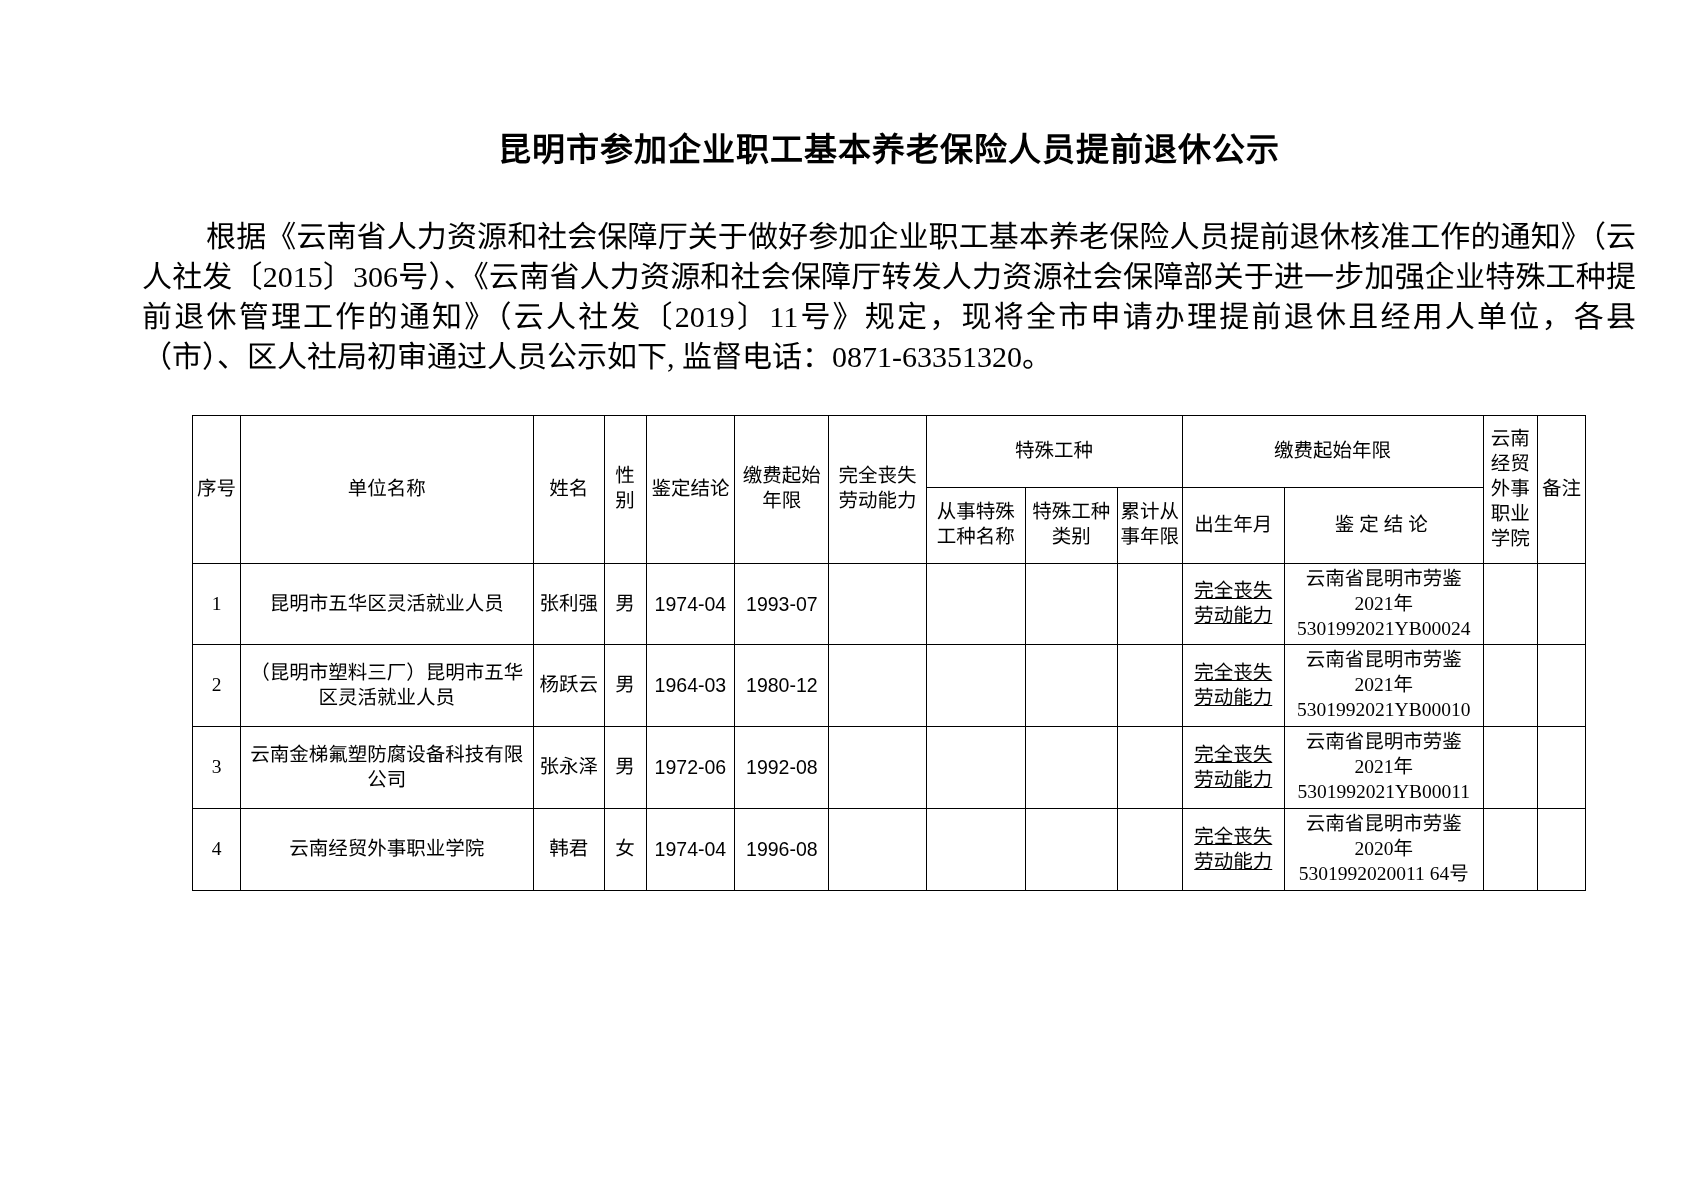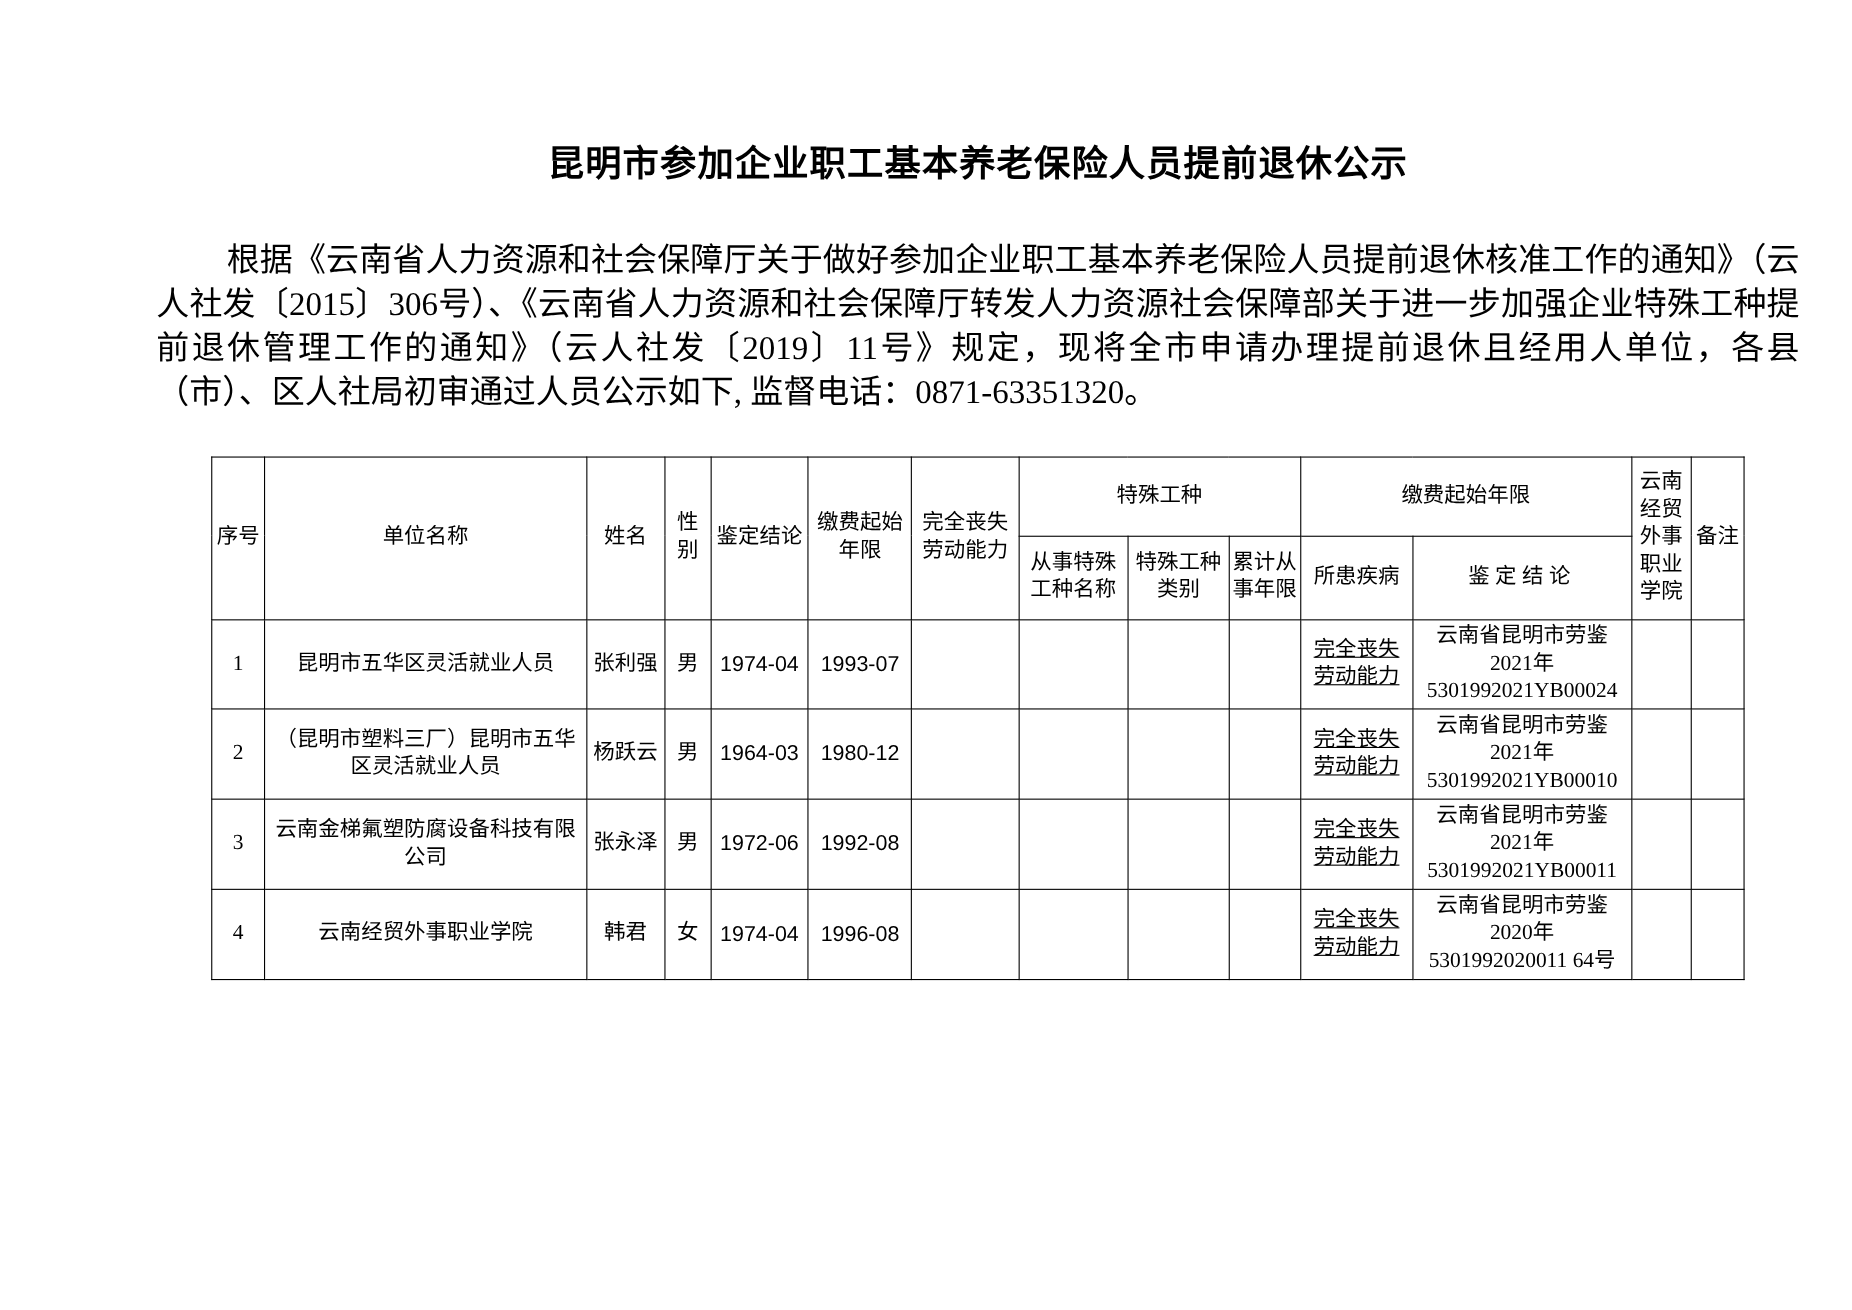--- a/index.html
+++ b/index.html
@@ -151,21 +151,21 @@
           <th rowspan="2">完全丧失劳动能力</th>
           <th colspan="3">特殊工种</th>
           <th colspan="2">缴费起始年限</th>
           <th rowspan="2" class="vert">云南经贸外事职业学院</th>
           <th rowspan="2" class="vert">备注</th>
         </tr>
         <tr class="row-h2">
           <th>从事特殊工种名称</th>
           <th>特殊工种类别</th>
           <th>累计从事年限</th>
-          <th>所患疾病</th>
+          <th>出生年月</th>
           <th class="spaced">鉴定结论</th>
         </tr>
       </thead>
       <tbody id="roster-body">
           <tr class="data-row">
             <td>1</td>
             <td class="cell-unit">昆明市五华区灵活就业人员</td>
             <td>张利强</td>
             <td>男</td>
             <td class="num">1974-04</td>

